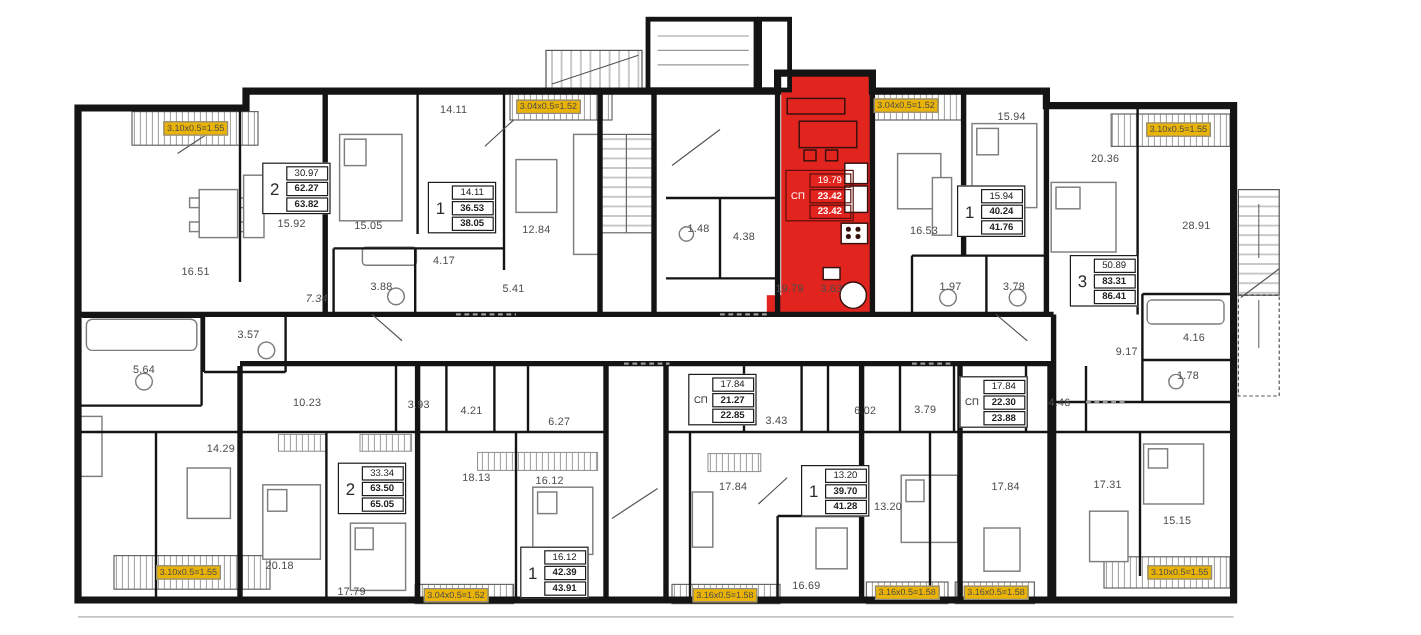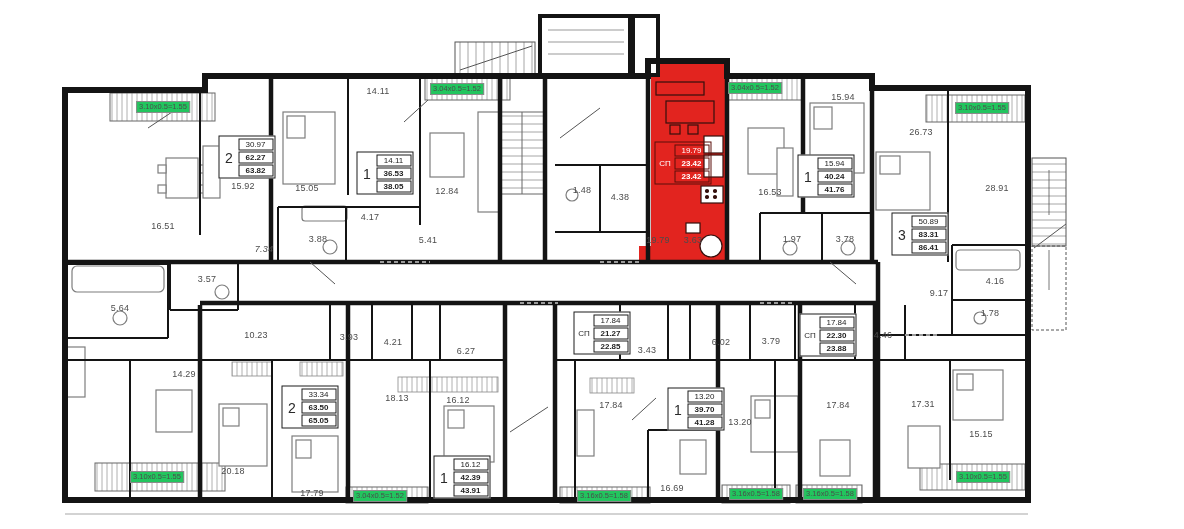--- a/index.html
+++ b/index.html
@@ -1,21 +1,21 @@
 <!DOCTYPE html>
 <html><head>
 <meta charset="utf-8">
 <style>
   html,body{margin:0;padding:0;background:#ffffff;}
   body{width:1184px;height:529px;overflow:hidden;font-family:"Liberation Sans",sans-serif;}
   .plan{position:relative;width:1184px;height:529px;background:#fff;}
   .plan svg{position:absolute;left:0;top:0;}
   .overlay{position:absolute;left:0;top:0;width:1184px;height:529px;}
   .rl{position:absolute;transform:translate(-50%,-50%);font-size:9px;color:#4c4c4c;white-space:nowrap;letter-spacing:.2px;}
-  .dl{position:absolute;transform:translate(-50%,-50%);font-size:7.5px;color:#4c4c4c;background:#22c55e;border:1px solid #8a8a8a;padding:0 2px;line-height:10px;white-space:nowrap;}
+  .dl{position:absolute;transform:translate(-50%,-50%);font-size:7.5px;color:#4c4c4c;background:#eab308;border:1px solid #8a8a8a;padding:0 2px;line-height:10px;white-space:nowrap;}
   .stamp{position:absolute;transform:translate(-50%,-50%);display:flex;align-items:stretch;background:#fff;border:1.5px solid #1c1c1c;padding:1px;}
   .stamp .sn{min-width:13px;display:flex;align-items:center;justify-content:center;font-size:14px;color:#2a2a2a;padding:0 2px;}
   .stamp .sn.sp{font-size:8px;}
   .stamp .sv{display:flex;flex-direction:column;}
   .stamp .svc{border:1px solid #1c1c1c;margin:.5px;font-size:8px;line-height:10px;min-width:33px;text-align:center;color:#222;font-weight:700;}
   .stamp .svc:first-child{font-weight:400;}
   .stamp.hl{background:transparent;border-color:#5a0f0a;}
   .stamp.hl .sn,.stamp.hl .svc{color:#ffffff;border-color:#5a0f0a;}
   .sel-region{position:absolute;left:651px;top:63px;width:74px;height:199px;background:transparent;cursor:pointer;}
 </style>
@@ -171,37 +171,37 @@
       <span class="rl" style="left: 370px; top: 217px;">4.17</span>
       <span class="rl" style="left: 207px; top: 279px;">3.57</span>
       <span class="rl" style="left: 582px; top: 190px;">1.48</span>
       <span class="rl" style="left: 620px; top: 197px;">4.38</span>
       <span class="rl" style="left: 658px; top: 240px;">19.79</span>
       <span class="rl" style="left: 693px; top: 240px;">3.63</span>
       <span class="rl" style="left: 770px; top: 192px;">16.53</span>
       <span class="rl" style="left: 843px; top: 97px;">15.94</span>
       <span class="rl" style="left: 792px; top: 239px;">1.97</span>
       <span class="rl" style="left: 845px; top: 239px;">3.78</span>
-      <span class="rl" style="left: 921px; top: 132px;">26.73</span>
+      <span class="rl" style="left: 921px; top: 132px;">20.36</span>
       <span class="rl" style="left: 997px; top: 188px;">28.91</span>
       <span class="rl" style="left: 995px; top: 281px;">4.16</span>
       <span class="rl" style="left: 990px; top: 313px;">1.78</span>
       <span class="rl" style="left: 939px; top: 293px;">9.17</span>
       <span class="rl" style="left: 883px; top: 335px;">4.46</span>
       <span class="rl" style="left: 120px; top: 308px;">5.64</span>
       <span class="rl" style="left: 256px; top: 335px;">10.23</span>
       <span class="rl" style="left: 349px; top: 337px;">3.93</span>
       <span class="rl" style="left: 393px; top: 342px;">4.21</span>
       <span class="rl" style="left: 466px; top: 351px;">6.27</span>
       <span class="rl" style="left: 647px; top: 326px; margin-top: 24px;">3.43</span>
       <span class="rl" style="left: 721px; top: 342px;">6.02</span>
       <span class="rl" style="left: 771px; top: 341px;">3.79</span>
       <span class="rl" style="left: 184px; top: 374px;">14.29</span>
       <span class="rl" style="left: 233px; top: 471px;">20.18</span>
-      <span class="rl" style="left: 312px; top: 493px;">17.79</span>
+      <span class="rl" style="left: 293px; top: 493px;">17.79</span>
       <span class="rl" style="left: 397px; top: 398px;">18.13</span>
       <span class="rl" style="left: 458px; top: 400px;">16.12</span>
       <span class="rl" style="left: 611px; top: 405px;">17.84</span>
       <span class="rl" style="left: 672px; top: 488px;">16.69</span>
       <span class="rl" style="left: 740px; top: 422px;">13.20</span>
       <span class="rl" style="left: 838px; top: 405px;">17.84</span>
       <span class="rl" style="left: 923px; top: 404px; text-align: center;">17.31</span>
       <span class="rl" style="left: 981px; top: 434px;">15.15</span>
       <span class="dl" style="left: 163px; top: 107px;">3.10x0.5=1.55</span>
       <span class="dl" style="left: 457px; top: 89px;">3.04x0.5=1.52</span>

